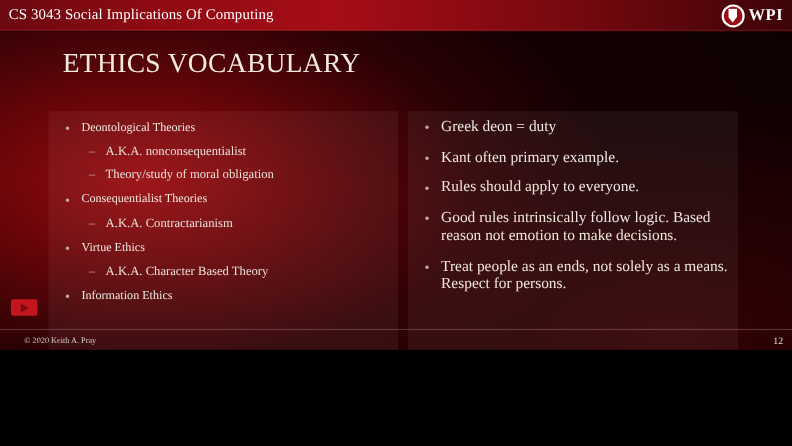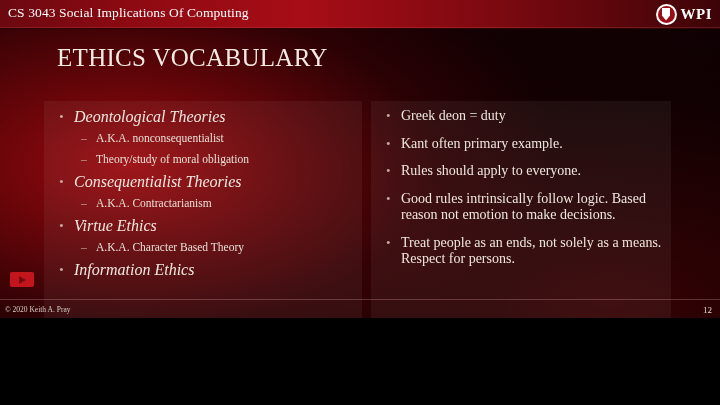--- a/index.html
+++ b/index.html
@@ -110,26 +110,25 @@
   .bullets {
     position: absolute;
     left: 0; top: 0;
     padding: 7px 8px 0 12px;
     box-sizing: border-box;
     width: 100%;
   }
   .b1 {
     position: relative;
     color: #f0e7de;
-    font-size: 16px;
+    font-size: 11px;
     font-family: "Liberation Serif", serif;
     line-height: 17px;
     margin: 0 0 6px 0;
     padding-left: 18px;
-    font-style: italic;
   }
   .b1::before {
     content: "\2022";
     position: absolute;
     left: 3px; top: 0;
     color: #c8a9a0;
     font-size: 13px;
   }
   .b2 {
     position: relative;
@@ -165,21 +164,21 @@
   }
   
   .footer-line {
     position: absolute;
     left: 0; bottom: 18px;
     width: 720px; height: 1px;
     background: rgba(255,190,190,0.25);
   }
   .footer-copyright {
     position: absolute;
-    left: 5px; bottom: 4px;
+    left: 22px; bottom: 4px;
     font-size: 7.5px;
     color: #d9cfc8;
     font-family: "Liberation Serif", serif;
   }
   .footer-page {
     position: absolute;
     right: 8px; bottom: 3px;
     font-size: 9px;
     color: #e4dbd4;
     font-family: "Liberation Serif", serif;

